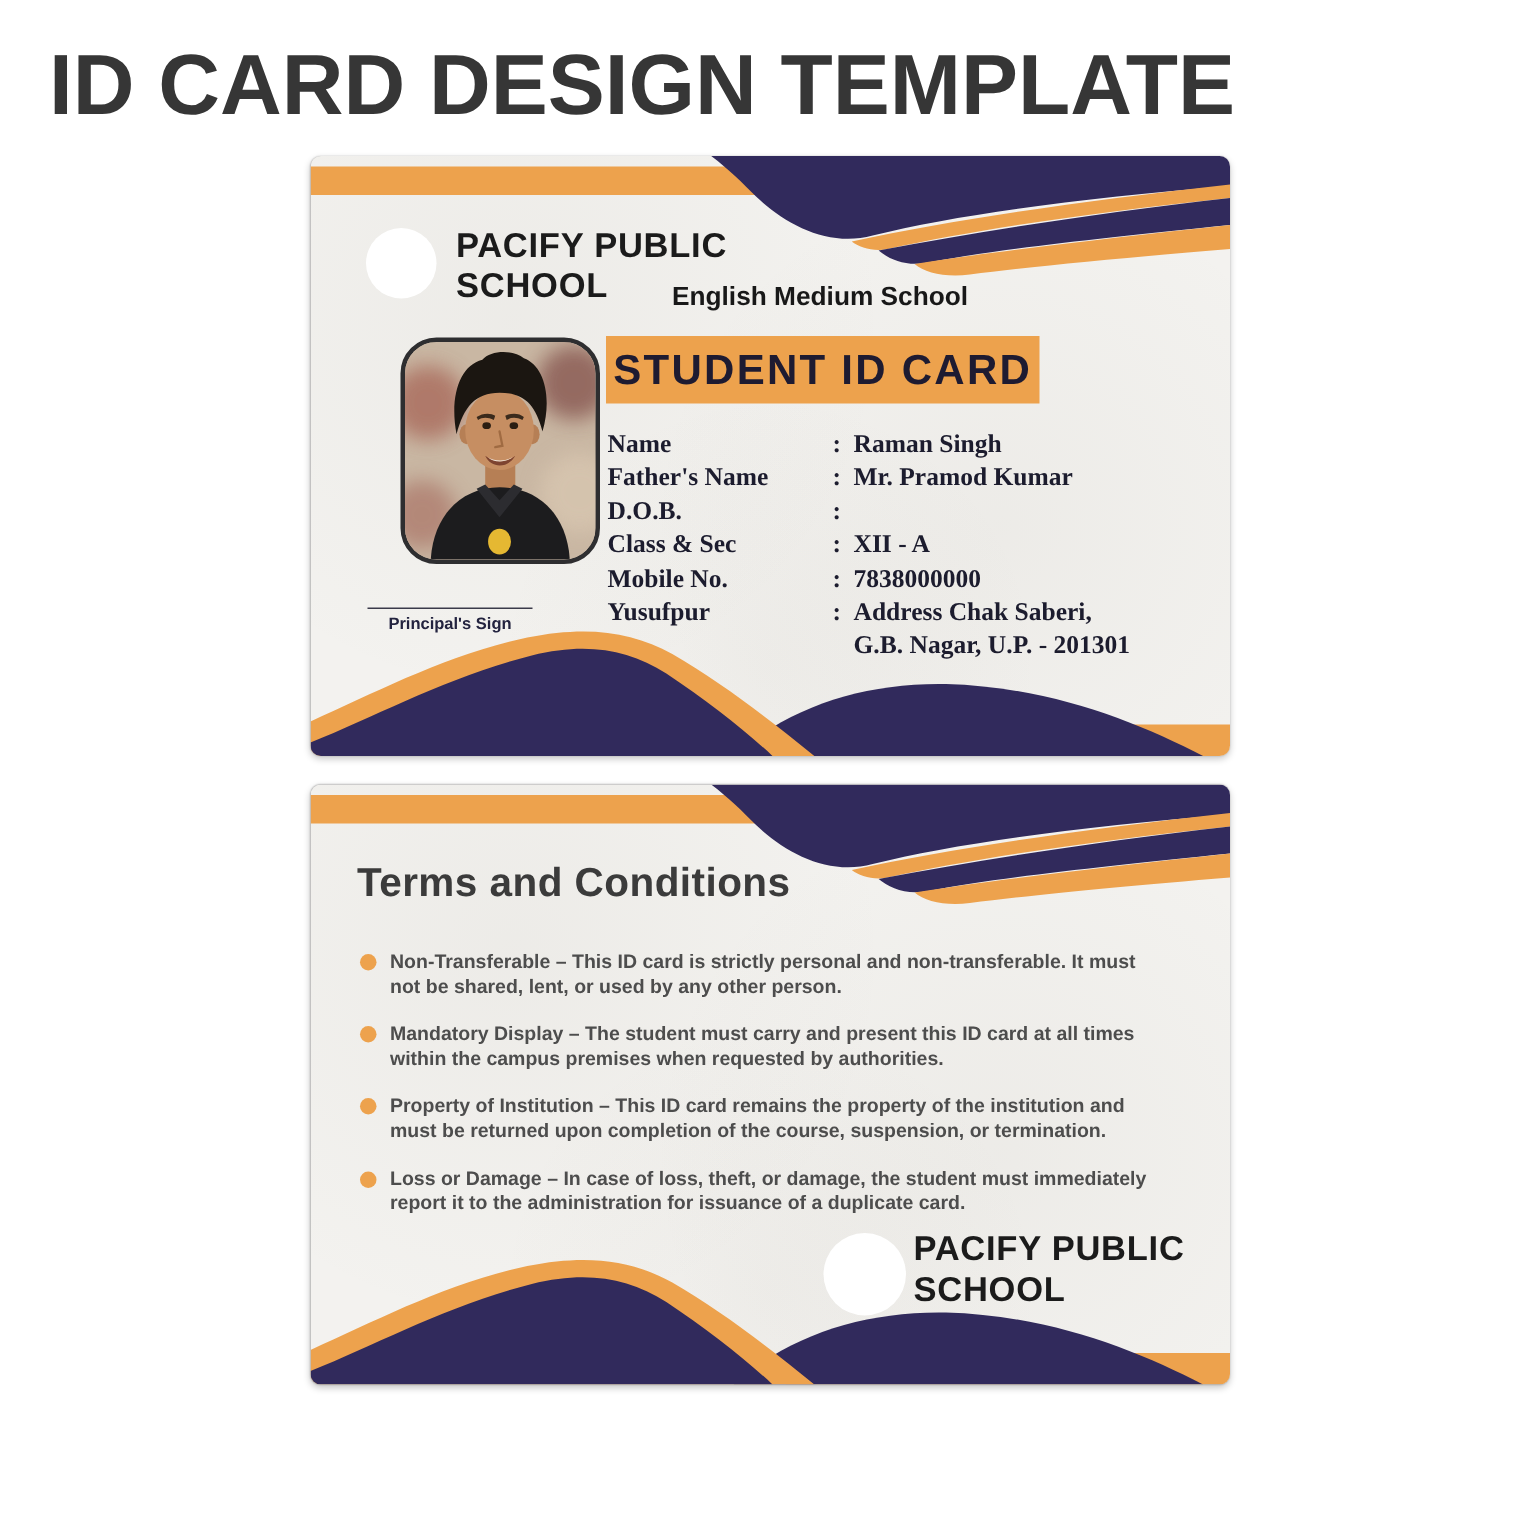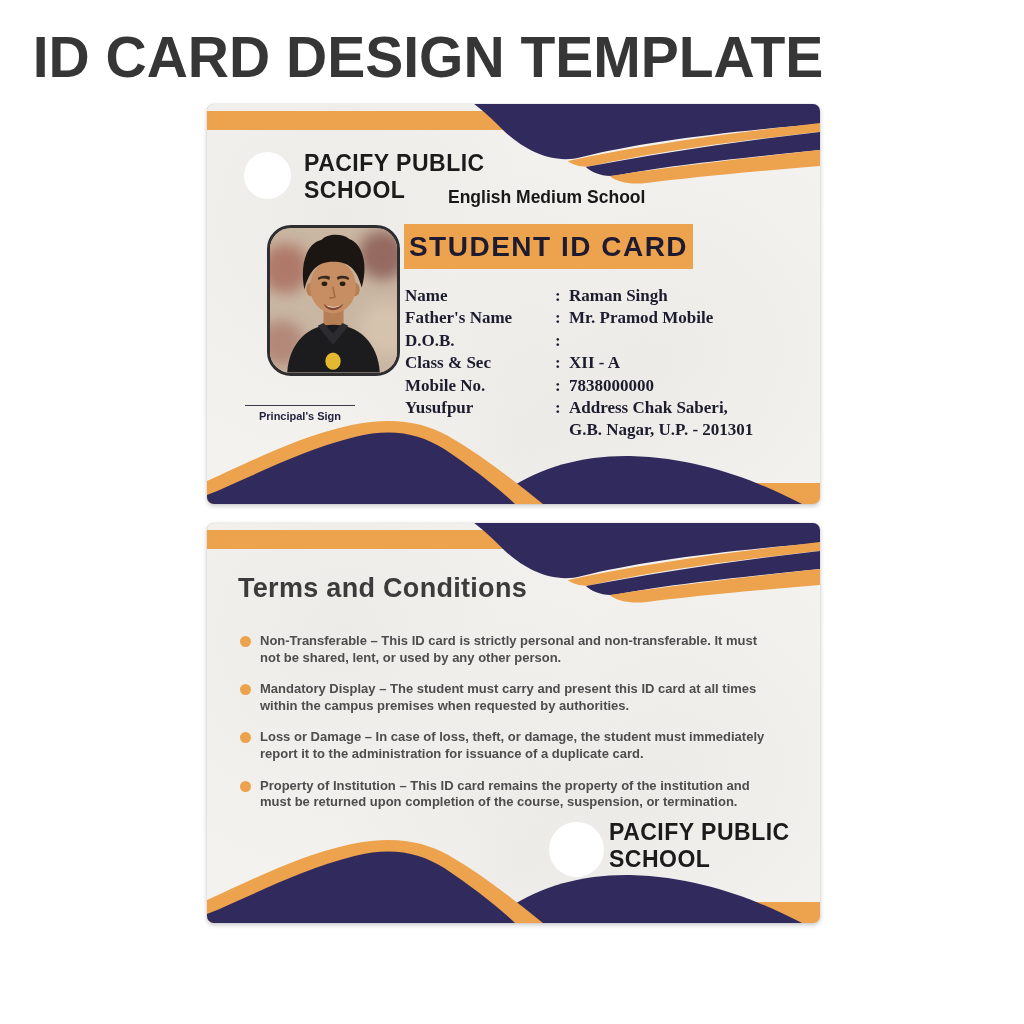--- a/index.html
+++ b/index.html
@@ -138,21 +138,21 @@
 
     <div class="details">
       <div class="detail-row">
         <span class="lbl">Name</span>
         <span class="col">:</span>
         <span class="val">Raman Singh</span>
       </div>
       <div class="detail-row">
         <span class="lbl">Father's Name</span>
         <span class="col">:</span>
-        <span class="val">Mr. Pramod Mobile</span>
+        <span class="val">Mr. Pramod Kumar</span>
       </div>
       <div class="detail-row">
         <span class="lbl">D.O.B.</span>
         <span class="col">:</span>
       </div>
       <div class="detail-row">
         <span class="lbl">Class &amp; Sec</span>
         <span class="col">:</span>
         <span class="val">XII - A</span>
       </div>
@@ -200,25 +200,25 @@
       <li class="terms-item">
         <span class="bullet"></span>
         <span class="terms-text">Non-Transferable – This ID card is strictly personal and non-transferable. It must not be shared, lent, or used by any other person.</span>
       </li>
       <li class="terms-item">
         <span class="bullet"></span>
         <span class="terms-text">Mandatory Display – The student must carry and present this ID card at all times within the campus premises when requested by authorities.</span>
       </li>
       <li class="terms-item">
         <span class="bullet"></span>
+        <span class="terms-text">Property of Institution – This ID card remains the property of the institution and must be returned upon completion of the course, suspension, or termination.</span>
+      </li>
+      <li class="terms-item">
+        <span class="bullet"></span>
         <span class="terms-text">Loss or Damage – In case of loss, theft, or damage, the student must immediately report it to the administration for issuance of a duplicate card.</span>
-      </li>
-      <li class="terms-item">
-        <span class="bullet"></span>
-        <span class="terms-text">Property of Institution – This ID card remains the property of the institution and must be returned upon completion of the course, suspension, or termination.</span>
       </li>
     </ul>
 
     <div class="logo-circle back-logo"></div>
     <div class="school-name back-school-name">PACIFY PUBLIC SCHOOL</div>
 
     <svg class="wave-bottom" viewBox="0 0 615 95" preserveAspectRatio="none">
       <rect x="318" y="74" width="297" height="21" fill="#eda24d"></rect>
       <path d="M283,95 C320,62 370,46 425,47 C495,49 552,72 597,95 Z" fill="#312a5c"></path>
       <path d="M0,72 C45,52 90,28 145,16 C185,8 215,12 242,27 C275,46 306,70 337,95 L0,95 Z" fill="#eda24d"></path>

